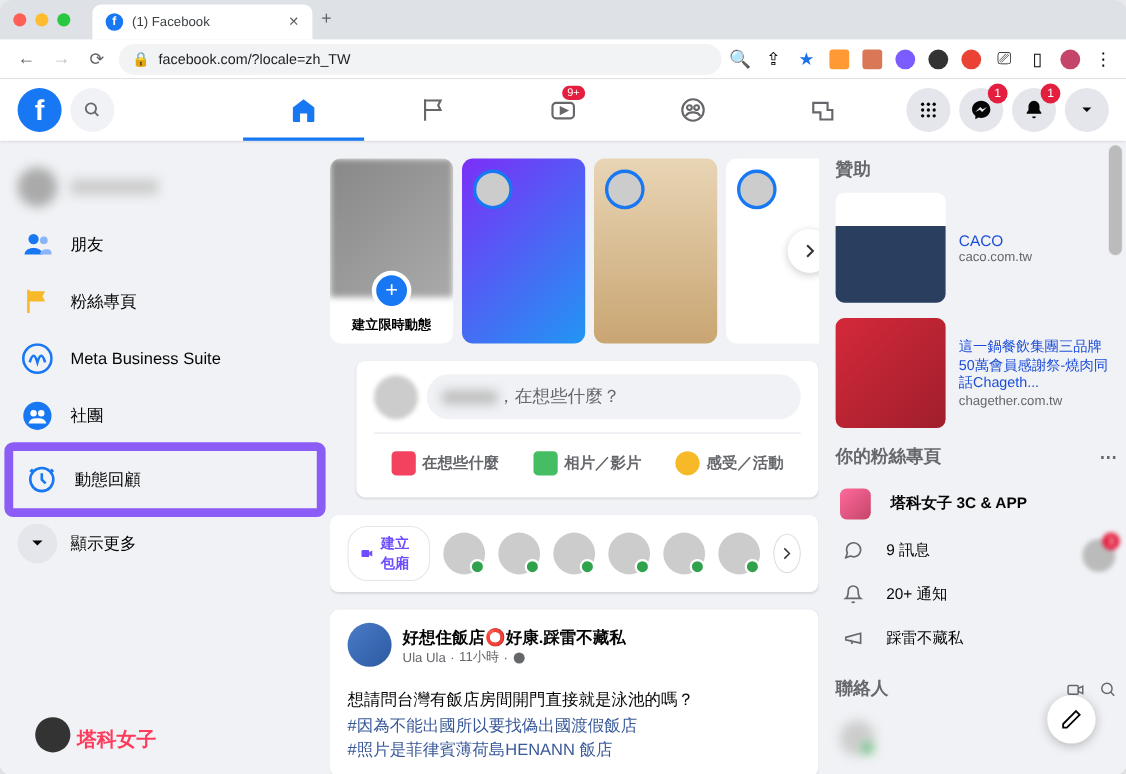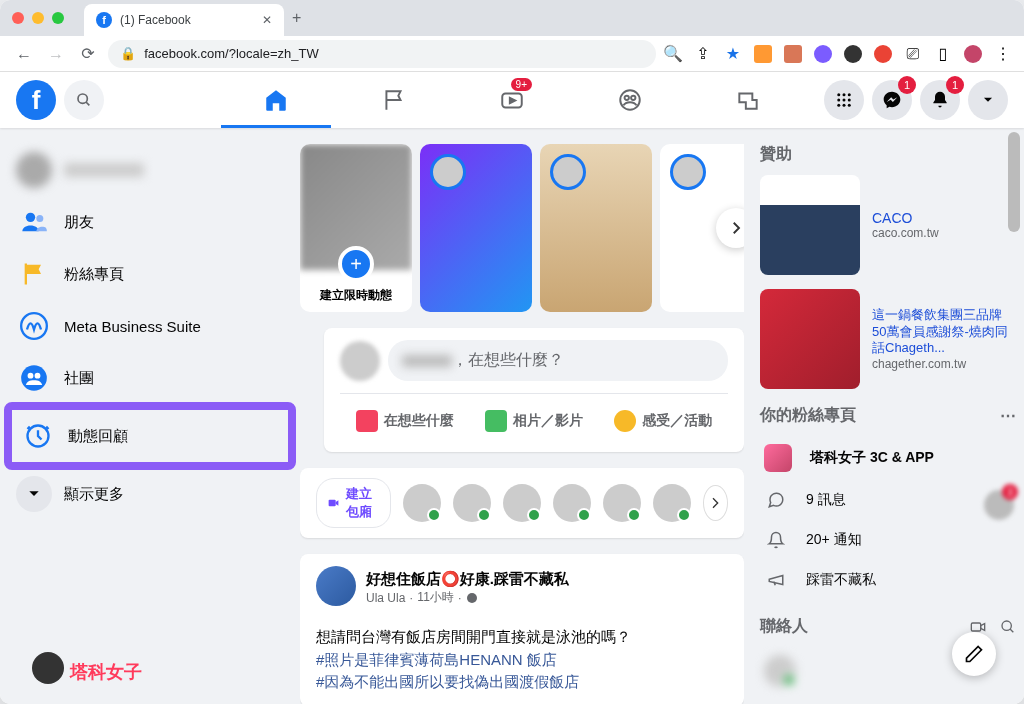--- a/index.html
+++ b/index.html
@@ -379,22 +379,22 @@
               <span>Ula Ula</span> ·
               <span>11小時</span> ·
               <svg width="12" height="12" viewBox="0 0 24 24" fill="#65676b">
                   <circle cx="12" cy="12" r="10"></circle>
                 </svg>
             </div>
           </div>
         </div>
         <div class="post-body">
           <div>想請問台灣有飯店房間開門直接就是泳池的嗎？</div>
+          <div class="post-link">#因為不能出國所以要找偽出國渡假飯店</div>
           <div class="post-link">#照片是菲律賓薄荷島HENANN 飯店</div>
-          <div class="post-link">#因為不能出國所以要找偽出國渡假飯店</div>
         </div>
       </div>
     </div>
 
     <div class="right-sidebar">
       <div class="rs-section">
         <div class="rs-heading">贊助</div>
         <div class="ad">
           <div class="ad-img ad-img1"></div>
           <div>

